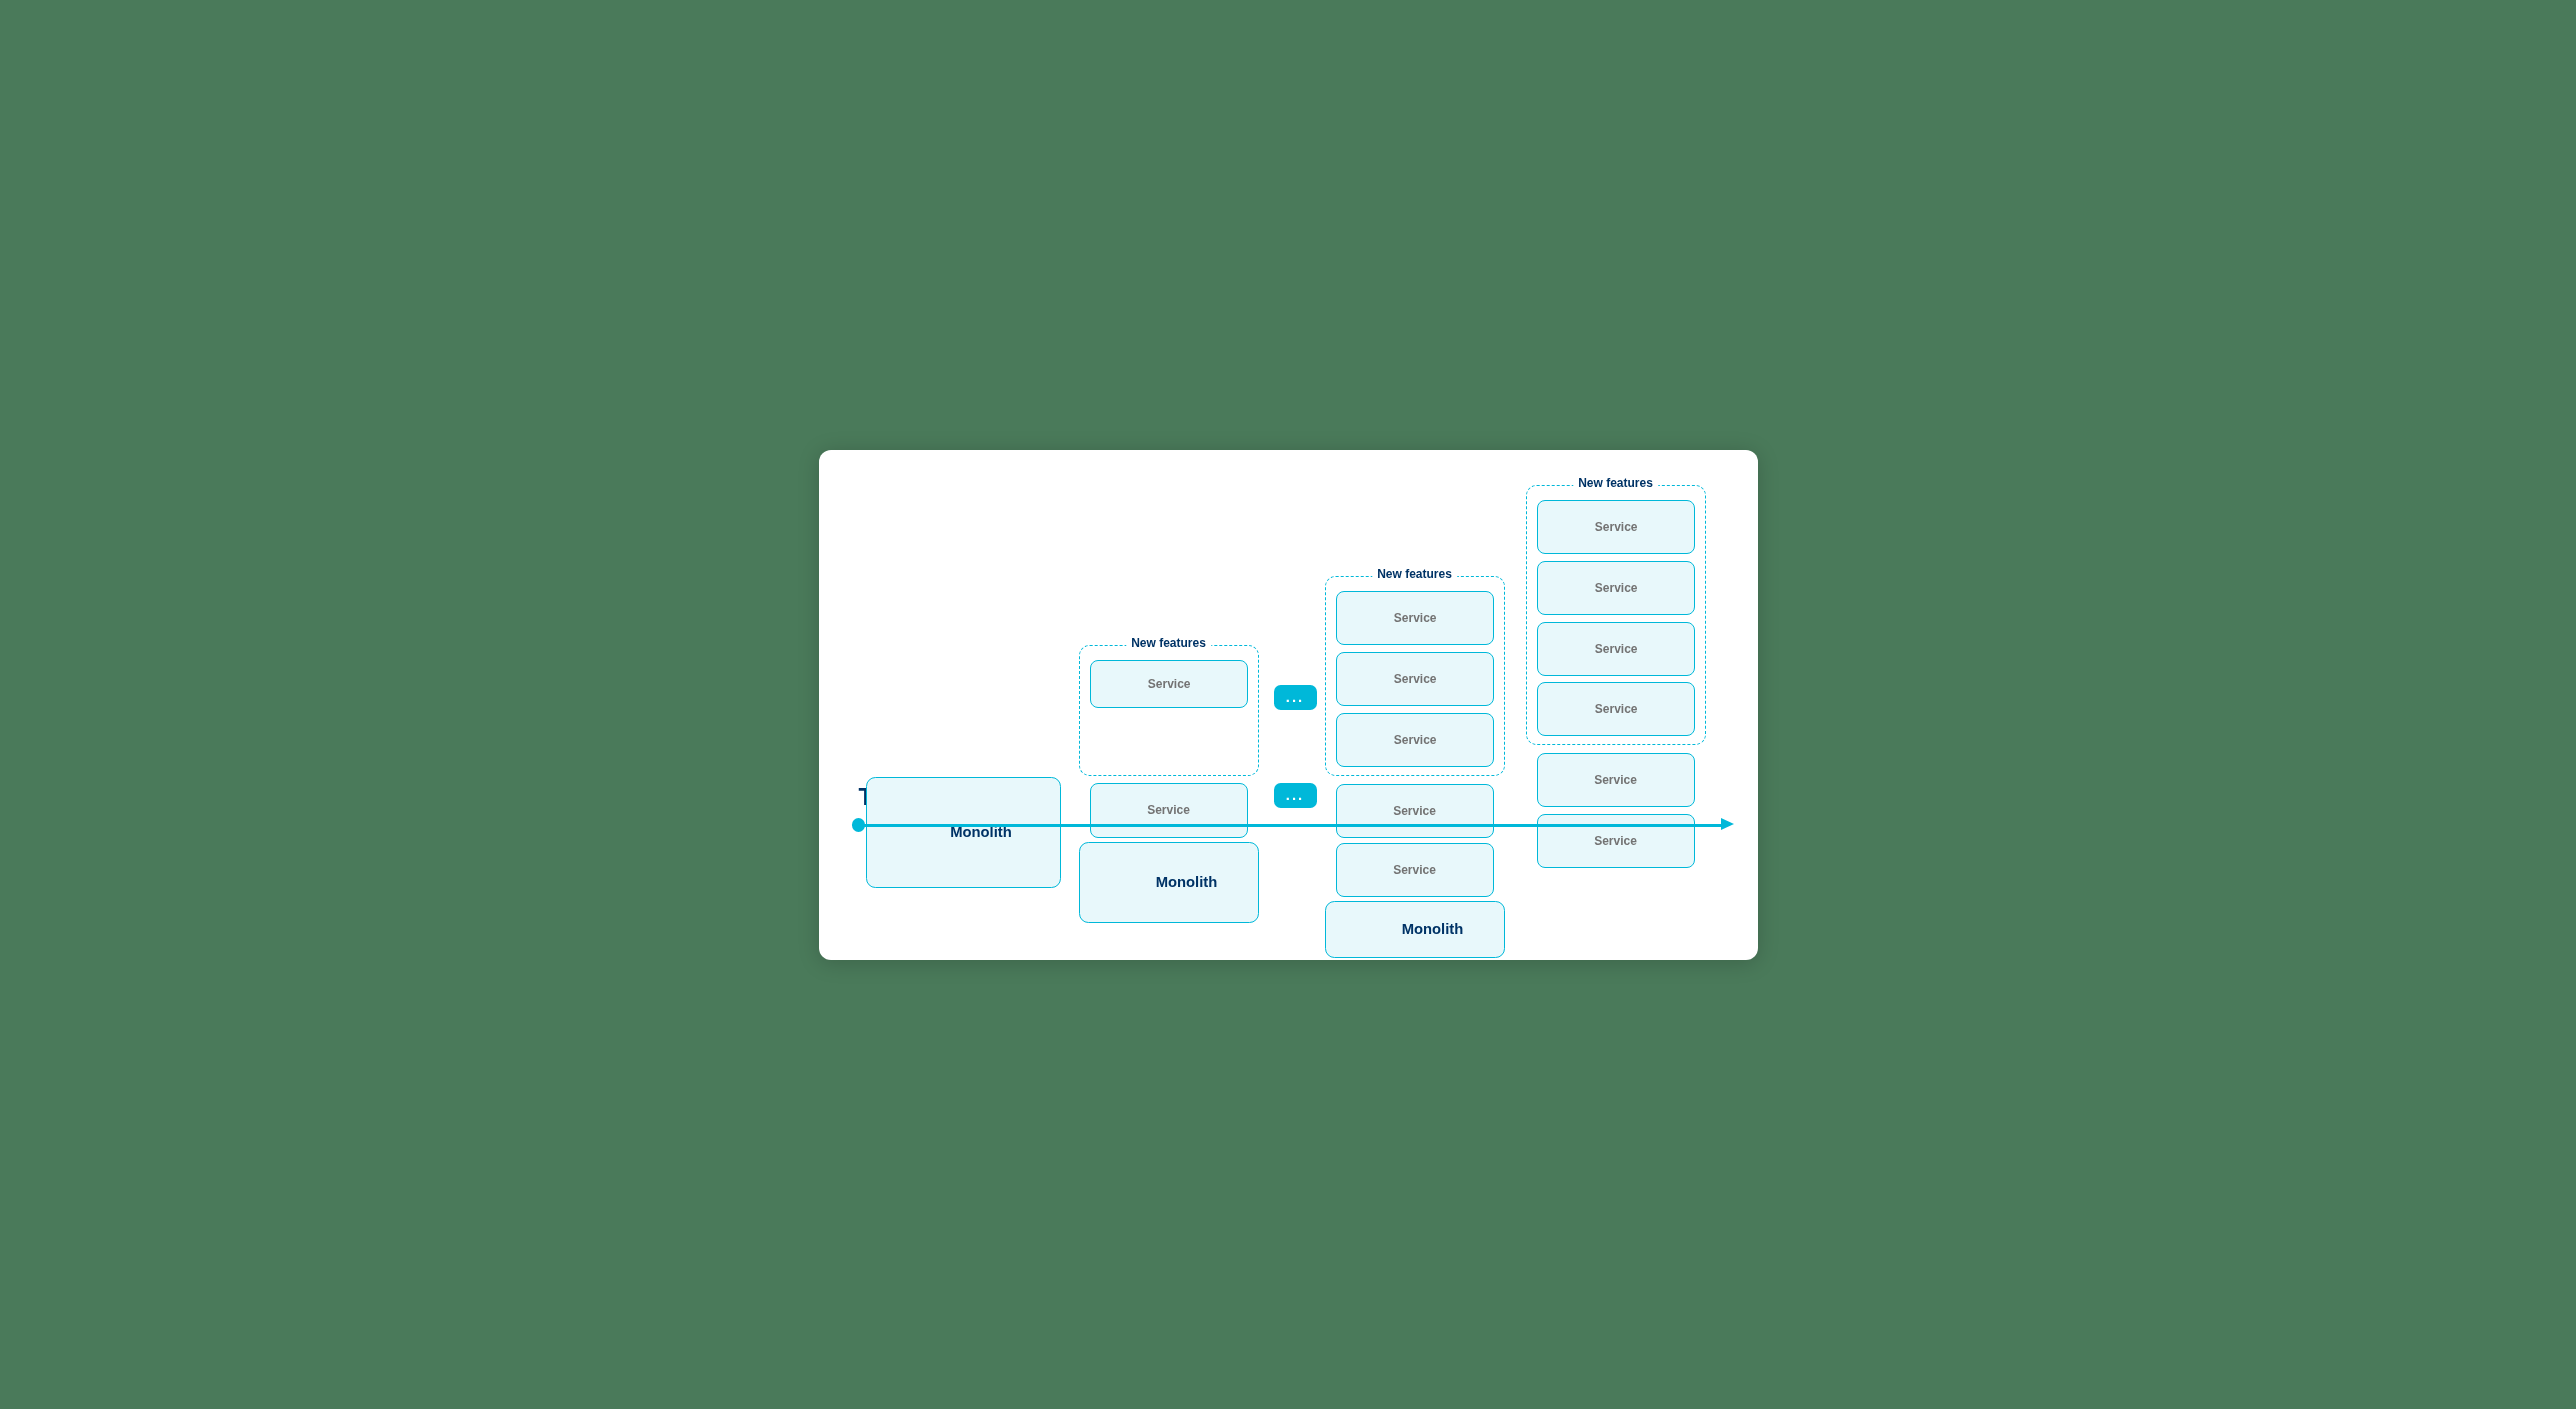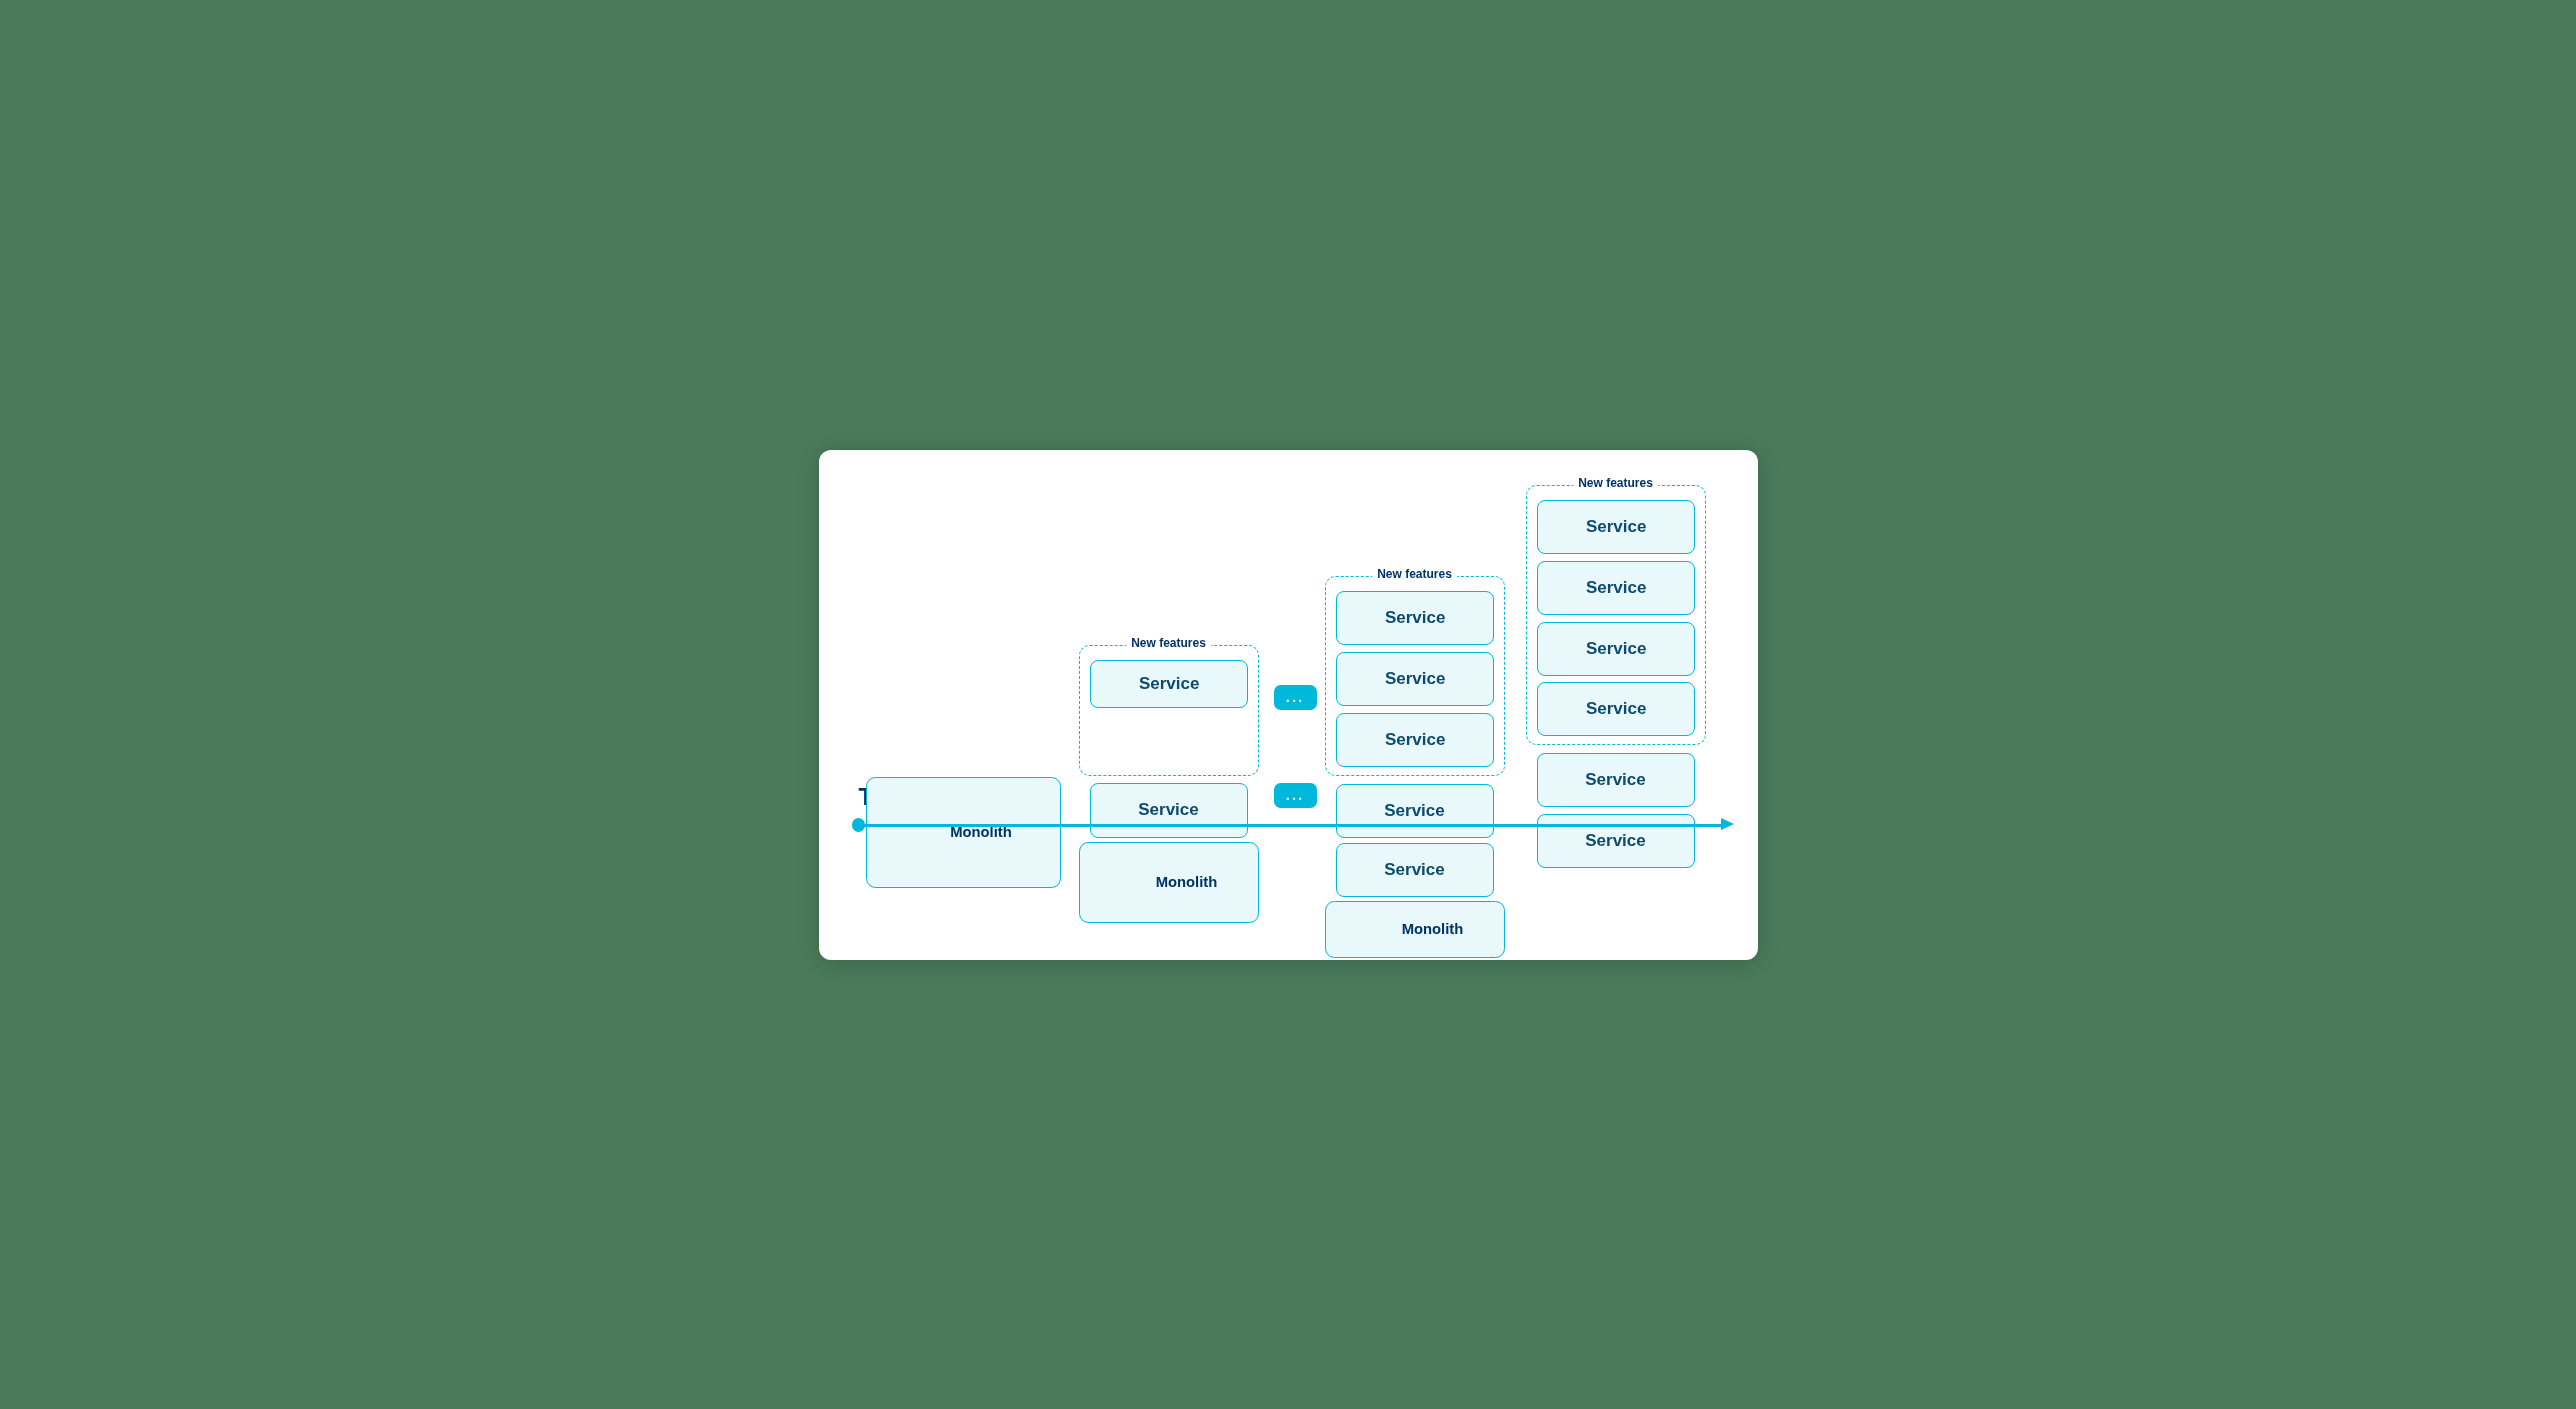--- a/index.html
+++ b/index.html
@@ -65,23 +65,23 @@
     }
 
     
     .service-box {
       border: 1.7px solid #00b8d9;
       border-radius: 8px;
       background: #e8f8fb;
       display: flex;
       align-items: center;
       justify-content: center;
-      font-size: 17px;
+      font-size: 12px;
       font-weight: 700;
-      color: #0c4a6e;
+      color: #737373;
       text-align: center;
     }
 
     
     .monolith-box {
       border: 1.7px solid #00b8d9;
       border-radius: 9.4px;
       background: #e8f8fb;
       display: flex;
       align-items: center;

